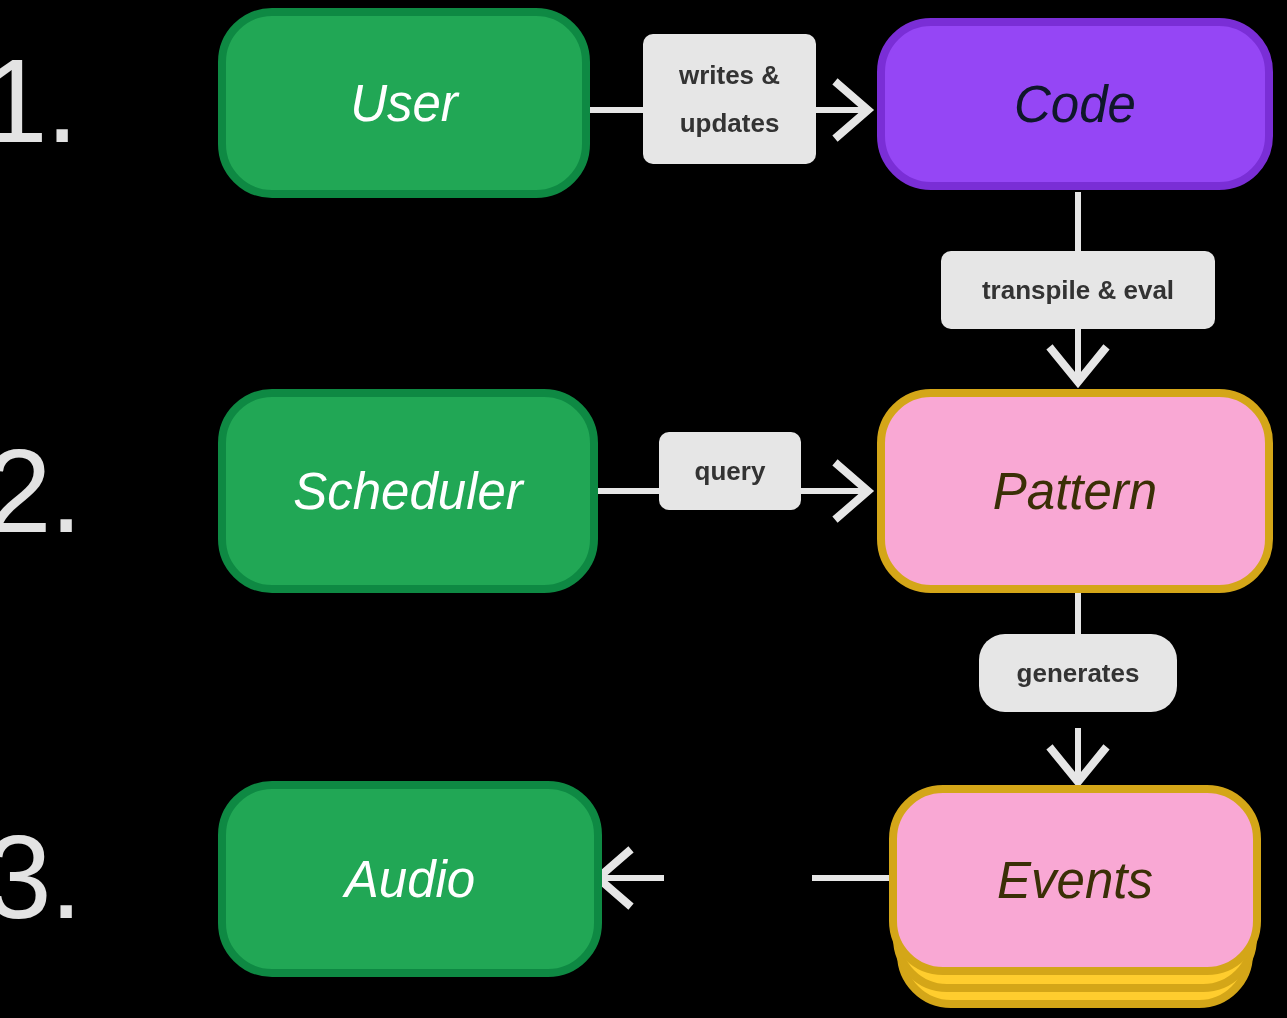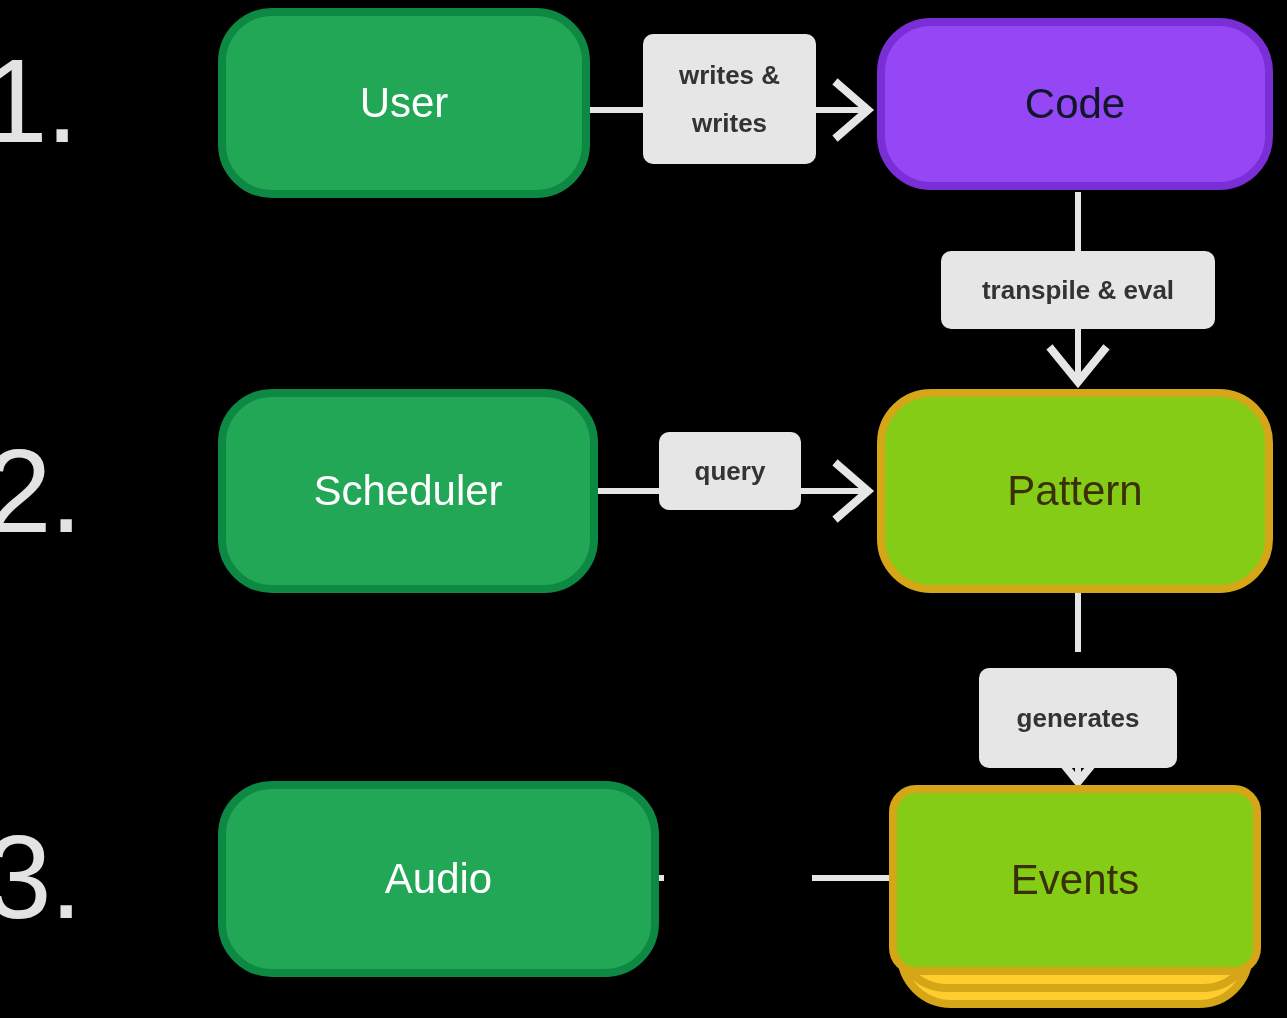--- a/index.html
+++ b/index.html
@@ -36,38 +36,39 @@
     border-radius: 54px;
     border-style: solid;
     border-width: 8px;
     display: flex;
     align-items: center;
     justify-content: center;
   }
   .node .node-label {
     font-family: "Liberation Sans", sans-serif;
     font-weight: 400;
-    font-size: 42px;
+    font-size: 51px;
     line-height: 1;
     white-space: nowrap;
+    font-style: italic;
   }
   .node.green {
     background: #21a755;
     border-color: #0e8943;
   }
   .node.green .node-label { color: #ffffff; }
 
   .node.purple {
     background: #9546f5;
     border-color: #7a2ed6;
   }
   .node.purple .node-label { color: #0f172a; }
 
   .node.yellow {
-    background: #84cc16;
+    background: #f9a8d4;
     border-color: #d4a618;
   }
   .node.yellow .node-label { color: #3a2f06; }
 
   
   .stack-layer {
     position: absolute;
     box-sizing: border-box;
     border-radius: 54px;
     border: 8px solid #d4a618;
@@ -145,21 +146,21 @@
   <div class="step-number" style="left:-18px; top:42px;">1.</div>
   <div class="step-number" style="left:-14px; top:432px;">2.</div>
   <div class="step-number" style="left:-14px; top:818px;">3.</div>
 
   <div class="node green" style="left:218px; top:8px; width:372px; height:190px;">
     <span class="node-label">User</span>
   </div>
 
   <div class="edge-label" style="left:643px; top:34px; width:173px; height:130px; flex-direction:column;gap:16px;">
     <span>writes &amp;</span>
-    <span>writes</span>
+    <span>updates</span>
   </div>
 
   <div class="node purple" style="left:877px; top:18px; width:396px; height:172px;">
     <span class="node-label">Code</span>
   </div>
 
   <div class="edge-label" style="left:941px; top:251px; width:274px; height:78px;">
     <span>transpile &amp; eval</span>
   </div>
 
@@ -168,28 +169,28 @@
   </div>
 
   <div class="edge-label" style="left:659px; top:432px; width:142px; height:78px;">
     <span>query</span>
   </div>
 
   <div class="node yellow" style="left:877px; top:389px; width:396px; height:204px;">
     <span class="node-label">Pattern</span>
   </div>
 
-  <div class="edge-label" style="left:979px; top:668px; width:198px; height:100px;">
+  <div class="edge-label" style="left:979px; top:634px; width:198px; height:78px;border-radius:26px;">
     <span>generates</span>
   </div>
 
-  <div class="node green" style="left:218px; top:781px; width:441px; height:196px;">
+  <div class="node green" style="left:218px; top:781px; width:384px; height:196px;">
     <span class="node-label">Audio</span>
   </div>
 
 
   <div class="stack-layer" style="left:897px; top:812px; width:356px; height:196px;"></div>
   <div class="stack-layer" style="left:893px; top:800px; width:364px; height:192px;"></div>
-  <div class="node yellow" style="left:889px; top:785px; width:372px; height:190px;border-radius:27px;">
+  <div class="node yellow" style="left:889px; top:785px; width:372px; height:190px;">
     <span class="node-label">Events</span>
   </div>
 
 </div>
 
 </body></html>

